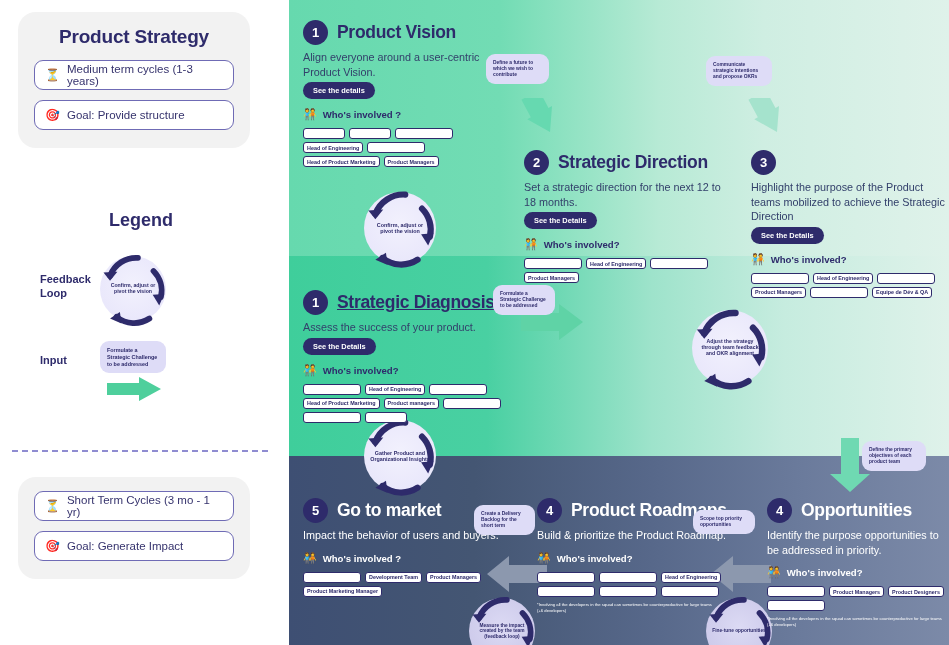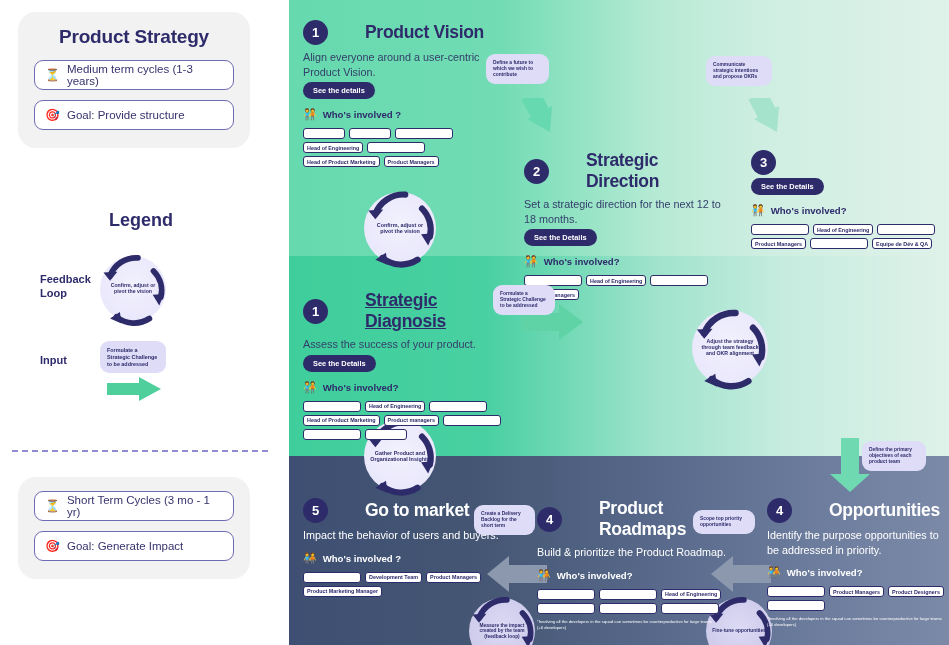--- a/index.html
+++ b/index.html
@@ -83,21 +83,21 @@
   .band.b2 { top:256px; height:200px; background:linear-gradient(90deg,#3fce9b 0%, #49d0a2 30%, #9ee3cb 55%, #c6ecdf 75%, #dff2ea 100%); }
   .band.b3 { top:456px; height:189px; background:linear-gradient(90deg,#3e4f73 0%, #445673 28%, #57688a 55%, #6b7b9c 78%, #7c8aa8 100%); }
 
   .stage { position:absolute; z-index:5; }
   .stage-head { display:flex; align-items:center; gap:9px; }
   .num {
     width:25px; height:25px; border-radius:50%;
     background:#2e2b6b; color:#fff; font-weight:bold; font-size:13px;
     display:flex; align-items:center; justify-content:center; flex:none;
   }
-  .stage-title { font-weight:bold; font-size:17.5px; letter-spacing:-0.3px;margin-left:28px; }
+  .stage-title { font-weight:bold; font-size:17.5px; letter-spacing:-0.3px; }
   .stage-title.underline { text-decoration:underline; }
   .stage-desc { font-size:10.8px; line-height:1.35; margin-top:5px; }
   .details-btn {
     display:inline-flex; align-items:center; justify-content:center;
     background:#2e2b6b; color:#fff; border:none; border-radius:11px;
     font-size:7.4px; font-weight:bold; padding:4px 10px; margin-top:2px;
     cursor:pointer; font-family:"Liberation Sans", sans-serif;
   }
   .who { display:flex; align-items:center; gap:6px; margin-top:9px; font-size:9.6px; font-weight:bold; }
   .who .emo { font-size:11px; }
@@ -270,20 +270,21 @@
         <div class="tag">Head of Engineering</div>
         <div class="tag blank-wide"></div>
         <div class="tag">Product Managers</div>
       </div>
     </div>
 
     <div class="stage light" id="st-mission">
       <div class="stage-head">
         <div class="num">3</div>
       </div>
+      <div class="stage-desc">Highlight the purpose of the Product teams mobilized to achieve the Strategic Direction</div>
       <button class="details-btn">See the Details</button>
       <div class="who">
         <span class="emo">🧑‍🤝‍🧑</span>
         <span>Who's involved?</span>
       </div>
       <div class="tags">
         <div class="tag blank-wide"></div>
         <div class="tag">Head of Engineering</div>
         <div class="tag blank-wide"></div>
         <div class="tag">Product Managers</div>

